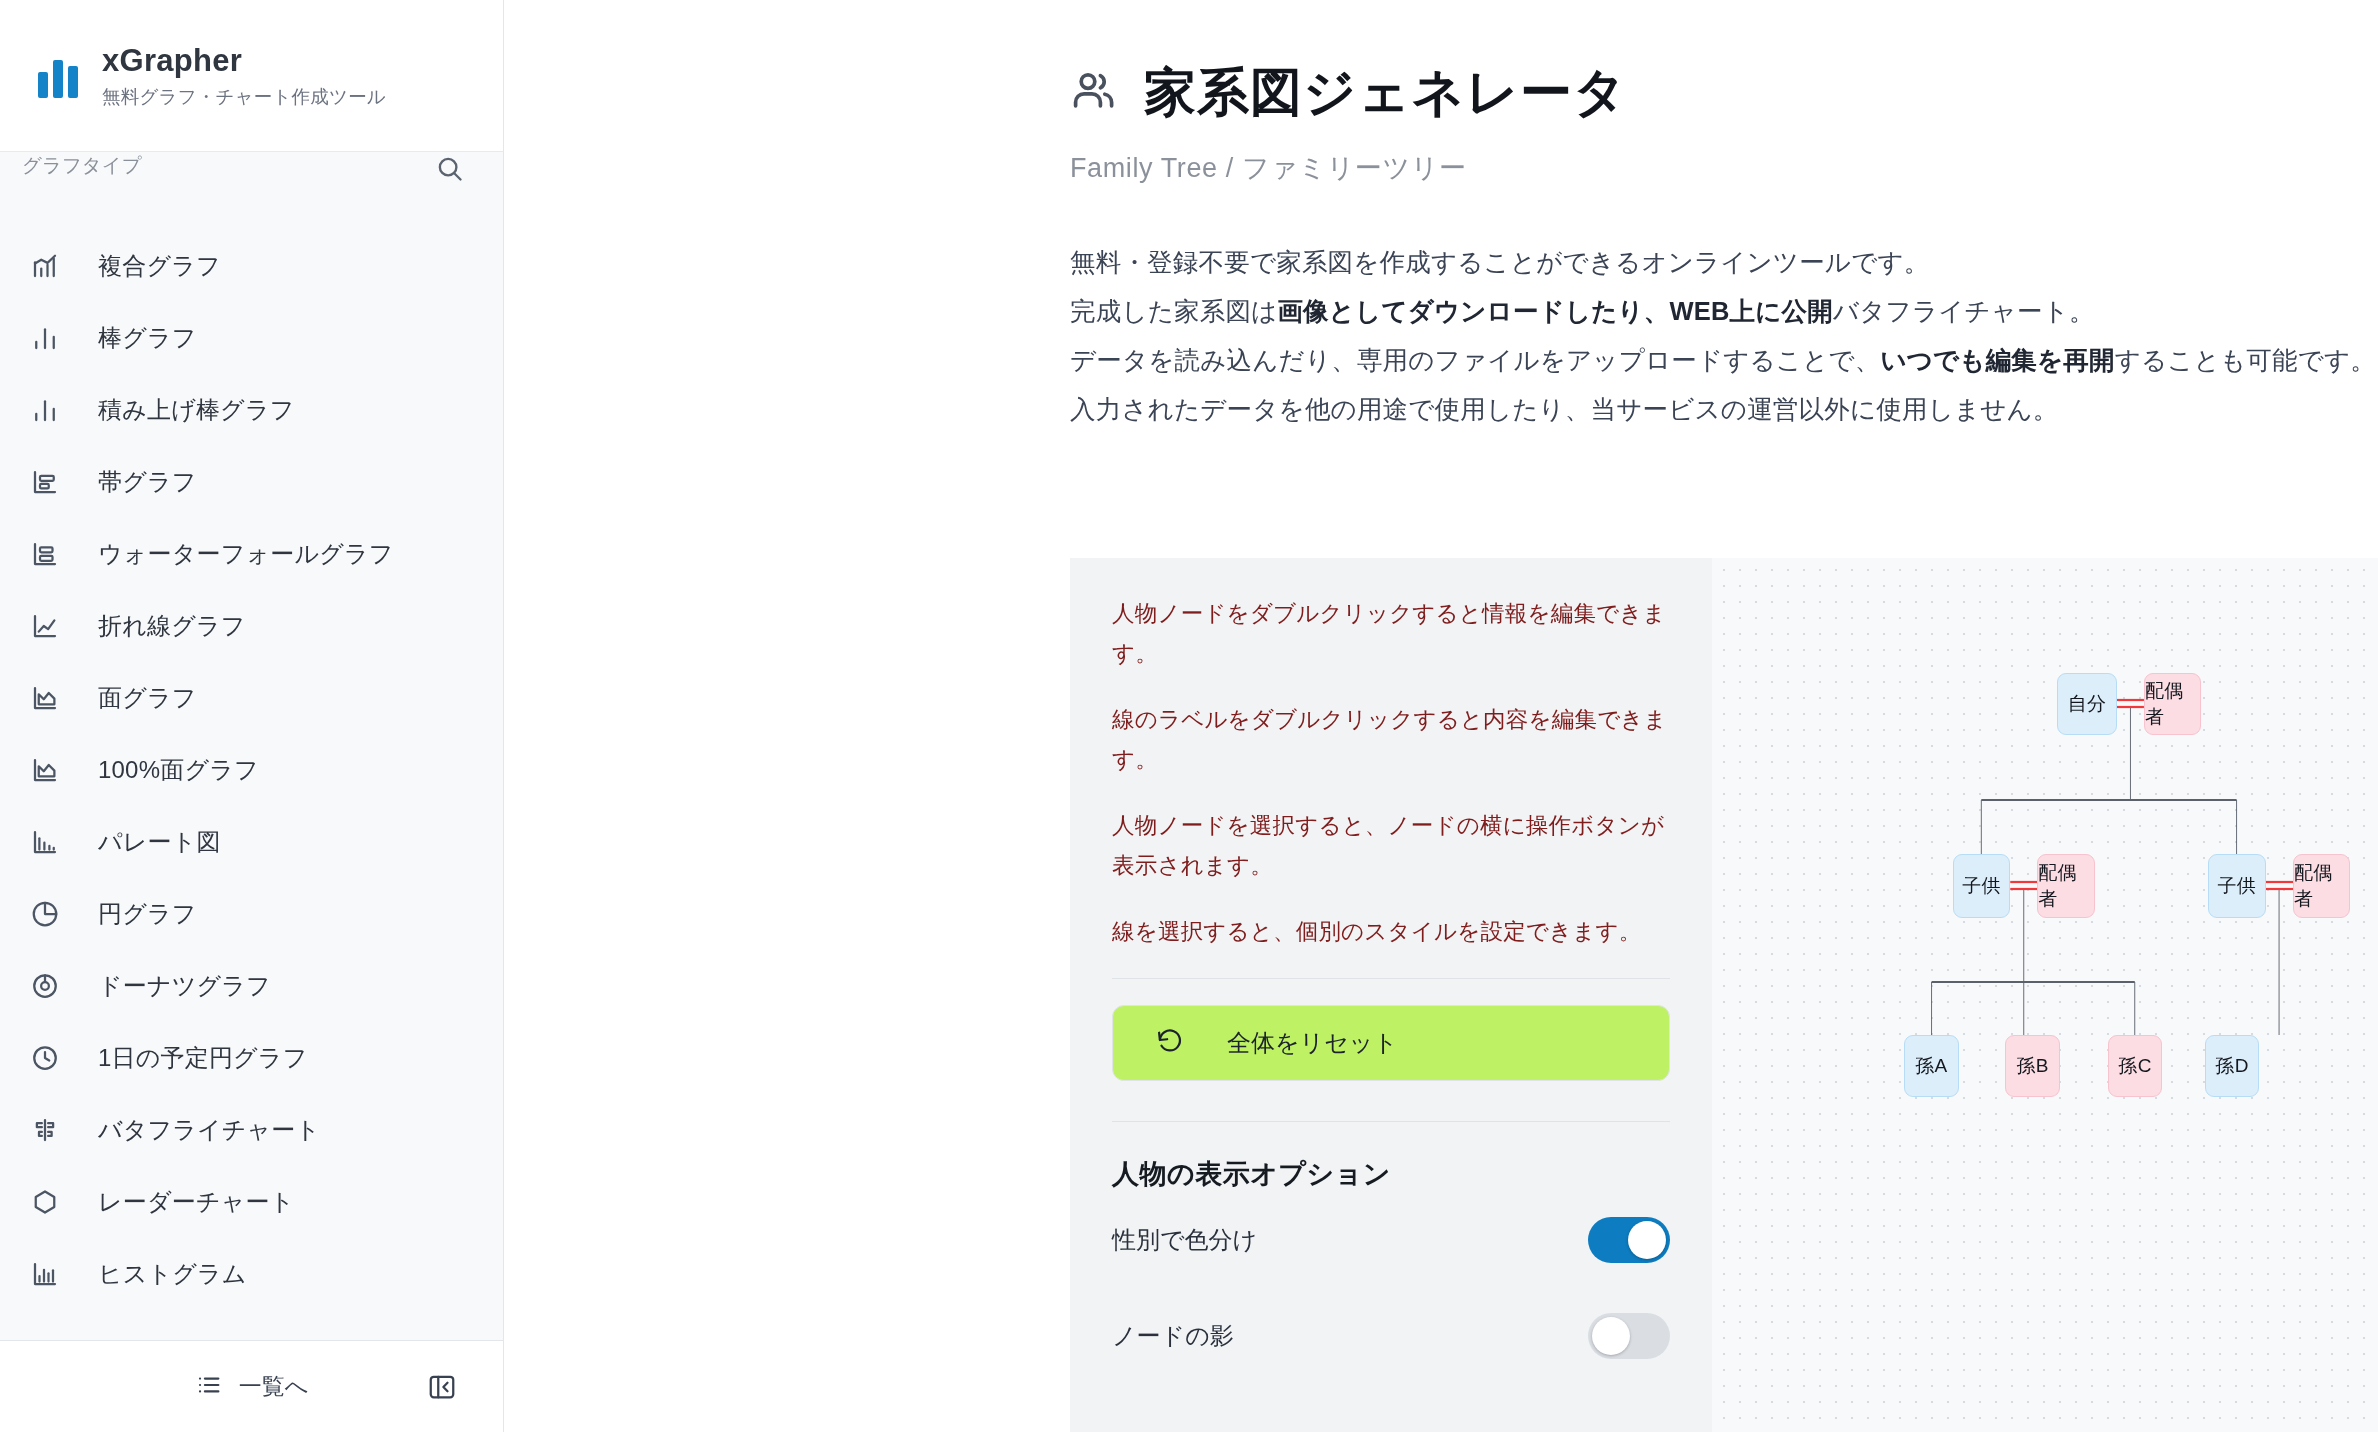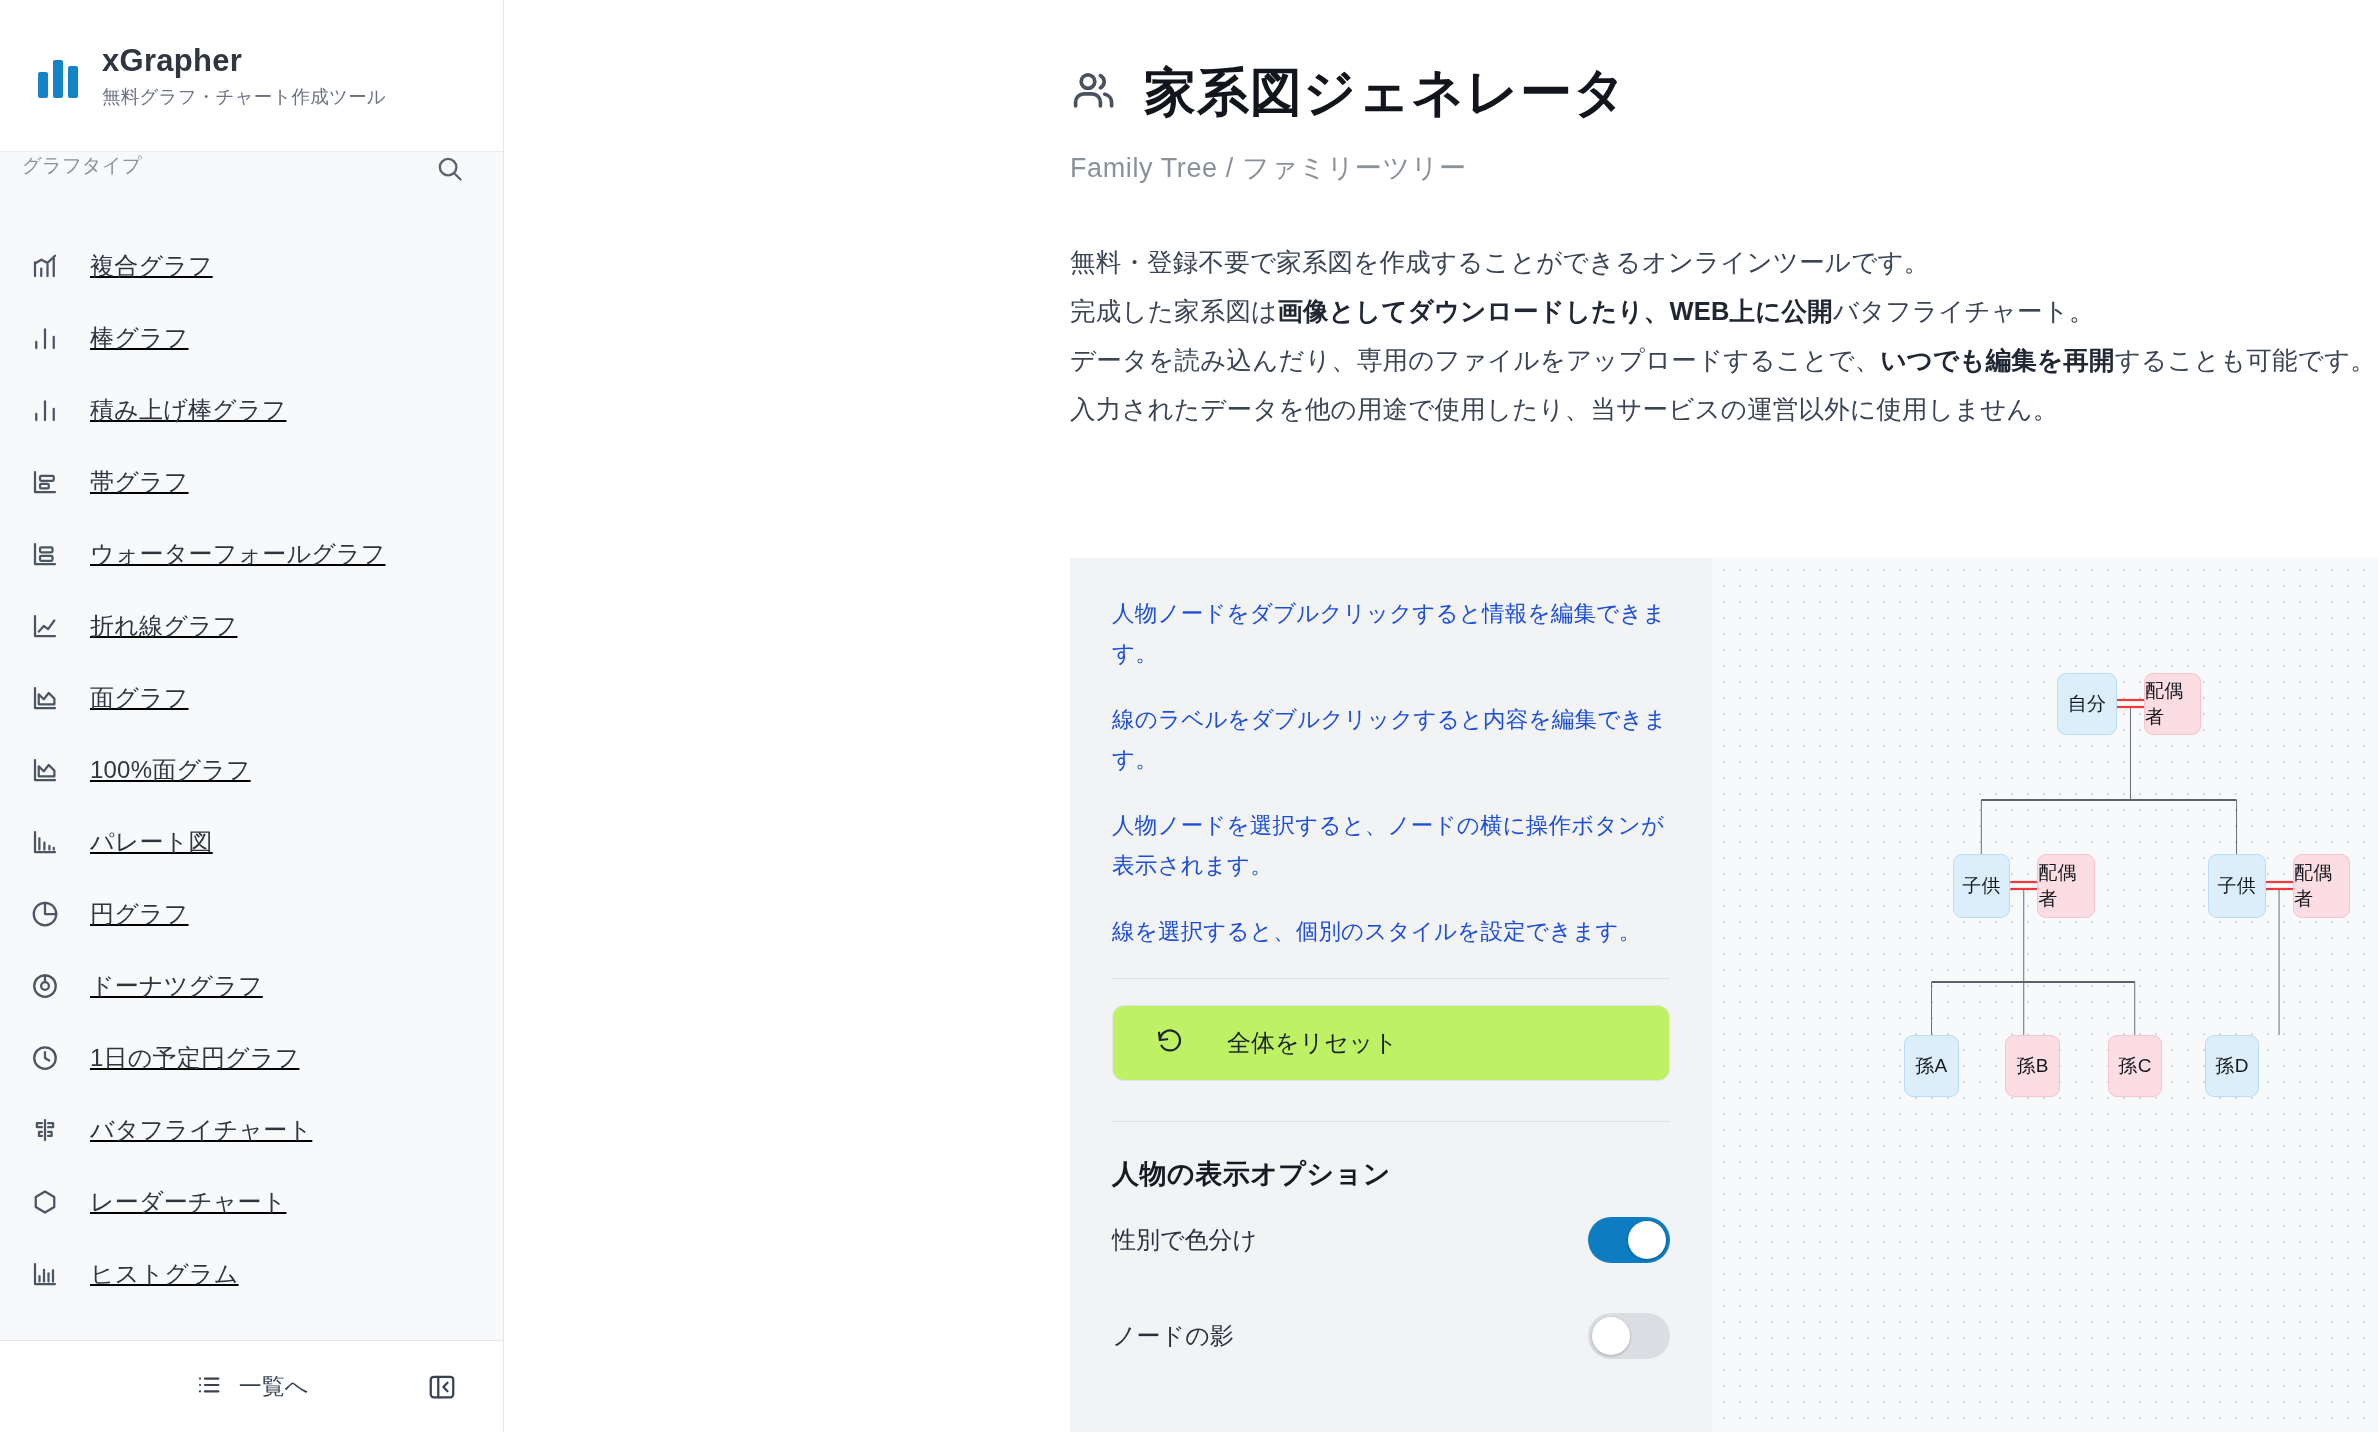--- a/index.html
+++ b/index.html
@@ -37,22 +37,22 @@
 
   .types-head {
     height: 78px; display: flex; align-items: flex-start; justify-content: space-between;
     padding: 0 36px 0 22px;
   }
   .types-head-label { font-size: 19.5px; color: #8a9099; }
   .search-btn { width: 34px; height: 34px; display:flex; align-items:center; justify-content:center; cursor:pointer; }
 
   .type-list { flex: 1 1 auto; overflow: hidden; padding: 0 0 8px 0; }
   .type-item {
-    height: 72px; display: flex; align-items: center; gap: 30px;
-    padding: 0 22px 0 30px; cursor: pointer; text-decoration: underline;
+    height: 72px; display: flex; align-items: center; gap: 38px;
+    padding: 0 22px 0 30px; cursor: pointer;
   }
   .type-icon { width: 30px; height: 30px; flex: 0 0 auto; display:flex; align-items:center; justify-content:center; color:#4b5563; }
   .type-label { font-size: 24px; color: #2f3640; letter-spacing: .2px; white-space: nowrap; }
 
   .sidebar-foot {
     height: 92px; border-top: 1px solid #e3e6ea; background:#ffffff;
     display: flex; align-items: center; justify-content: center; position: relative;
   }
   .foot-link { display:flex; align-items:center; gap:16px; cursor:pointer; }
   .foot-link-label { font-size: 23px; color:#384150; }
@@ -70,21 +70,21 @@
   .page-desc p { font-size: 25.5px; line-height: 49px; color: #3b4455; letter-spacing: .2px; }
   .page-desc b { font-weight: 700; color:#202733; }
 
   .workarea {
     position: absolute; left: 566px; top: 558px; right: 0; bottom: 0;
     display: flex;
   }
   .opt-panel {
     width: 642px; background: #f1f3f5; padding: 36px 42px 0 42px; overflow: hidden;
   }
-  .hint { font-size: 22.5px; line-height: 40px; color: #1d4ed8; margin-bottom: 26px; letter-spacing:.2px; }
+  .hint { font-size: 22.5px; line-height: 40px; color: #7f1d1d; margin-bottom: 26px; letter-spacing:.2px; }
   .panel-divider { height:1px; background:#dfe3e8; margin: 20px 0 26px 0; }
   .reset-btn {
     width: 100%; height: 76px; background:#bef264; border:1px solid #e0e4e9; border-radius: 12px;
     display:flex; align-items:center; gap: 42px; padding: 0 42px; cursor:pointer;
   }
   .reset-btn-label { font-size: 24px; color:#1d232c; }
   .opt-title { font-size: 27px; font-weight: 700; color:#161b22; margin: 34px 0 0 0; letter-spacing:.5px; }
   .opt-row { height: 96px; display:flex; align-items:center; justify-content:space-between; }
   .opt-label { font-size: 24px; color:#2a313c; }
   .toggle { width: 82px; height: 46px; border-radius: 23px; position: relative; cursor:pointer; flex:0 0 auto; }

